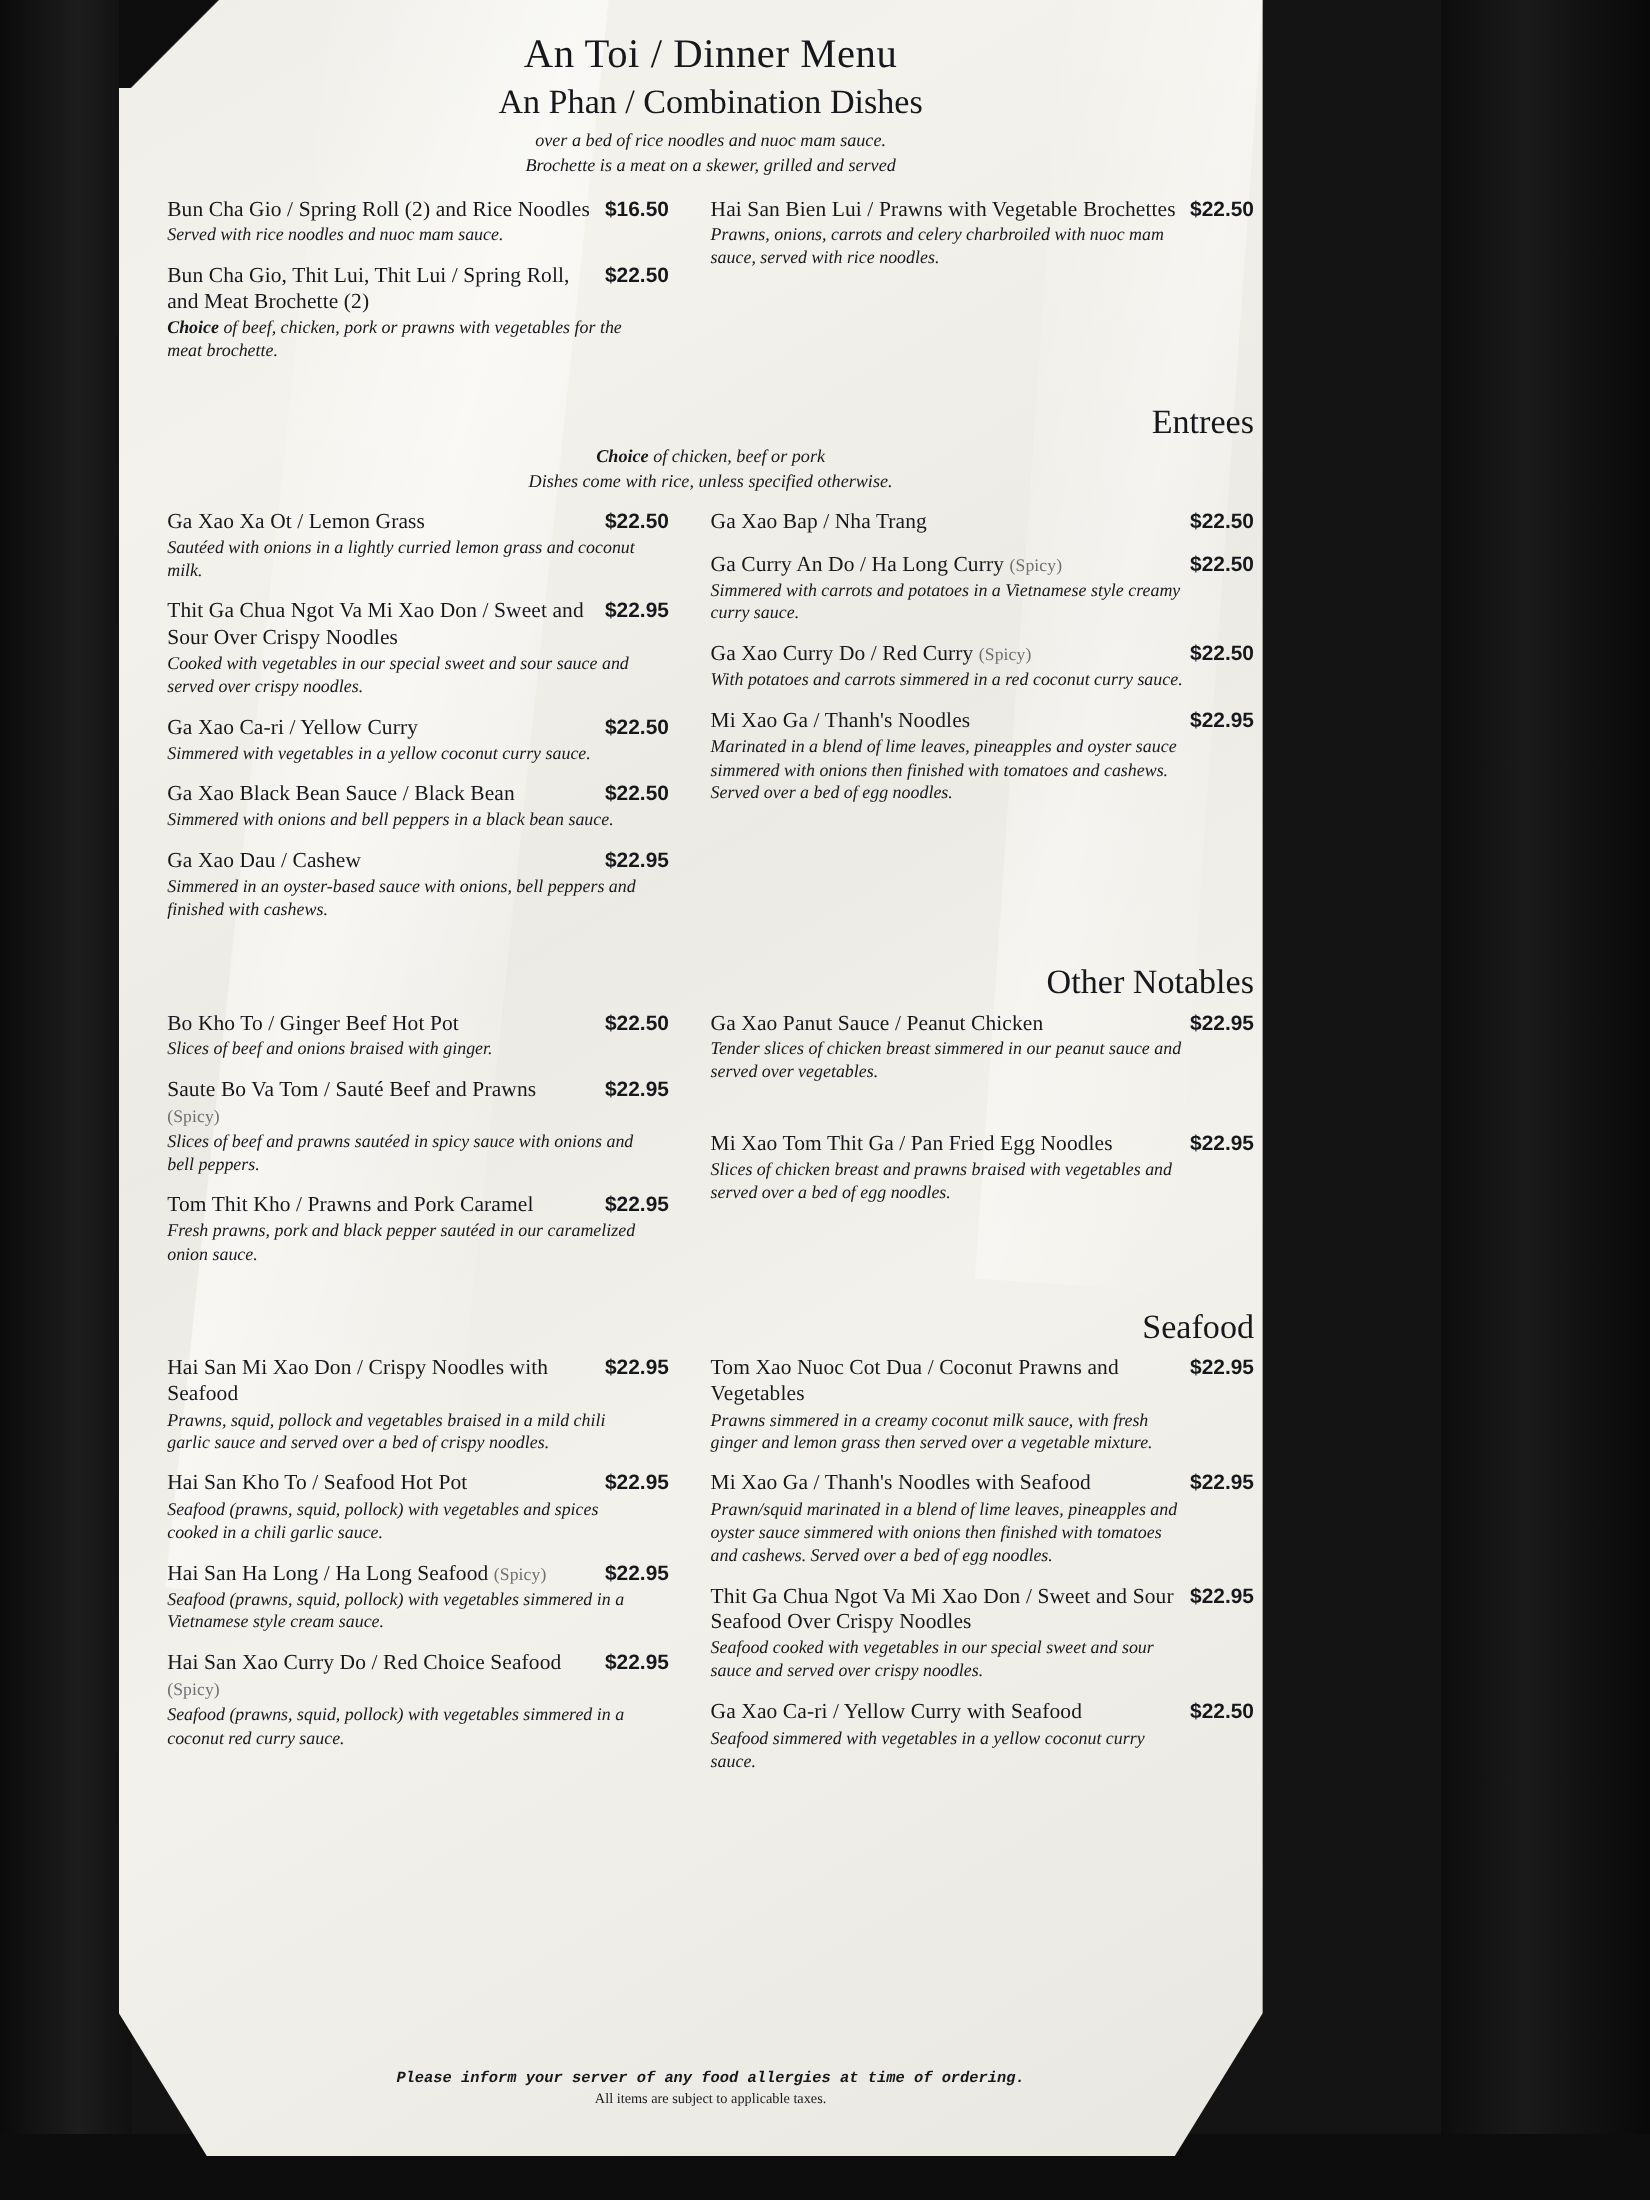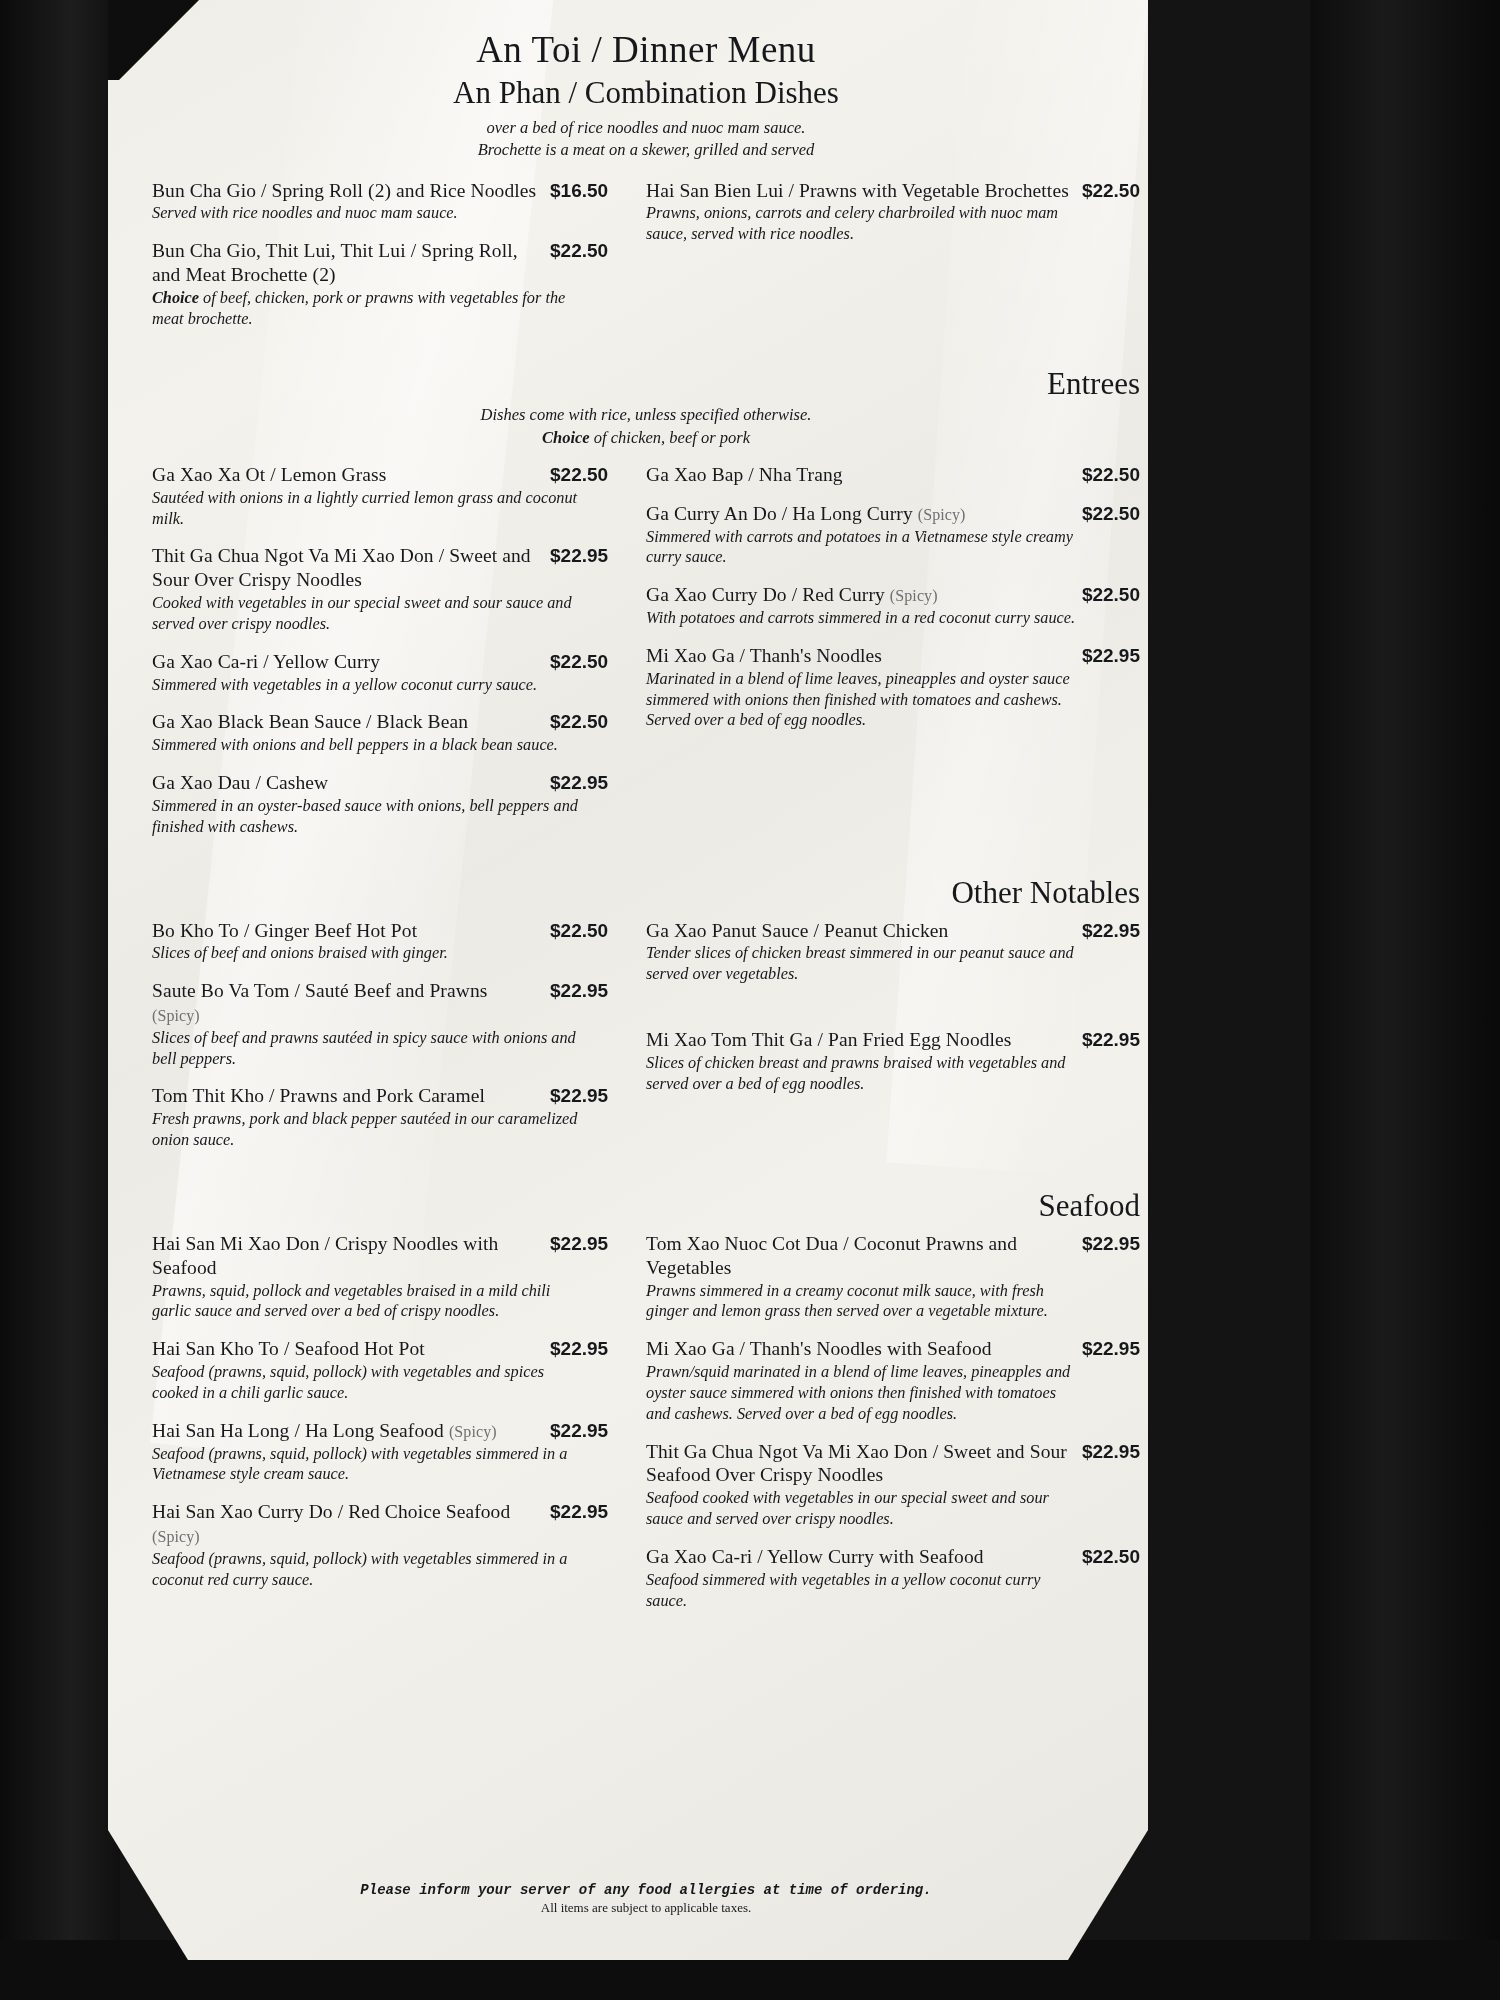--- a/index.html
+++ b/index.html
@@ -107,22 +107,22 @@
               <div class="item-name">Hai San Bien Lui / Prawns with Vegetable Brochettes</div>
               <div class="price">$22.50</div>
             </div>
             <div class="desc">Prawns, onions, carrots and celery charbroiled with nuoc mam sauce, served with rice noodles.</div>
           </div>
         </div>
       </div>
 
       <div class="section-head">Entrees</div>
       <div class="section-note">
+        <div><b>Choice</b> of chicken, beef or pork</div>
         <div>Dishes come with rice, unless specified otherwise.</div>
-        <div><b>Choice</b> of chicken, beef or pork</div>
       </div>
 
       <div class="cols">
         <div class="col">
           <div class="item">
             <div class="item-head">
               <div class="item-name">Ga Xao Xa Ot / Lemon Grass</div>
               <div class="price w">$22.50</div>
             </div>
             <div class="desc">Sautéed with onions in a lightly curried lemon grass and coconut milk.</div>

